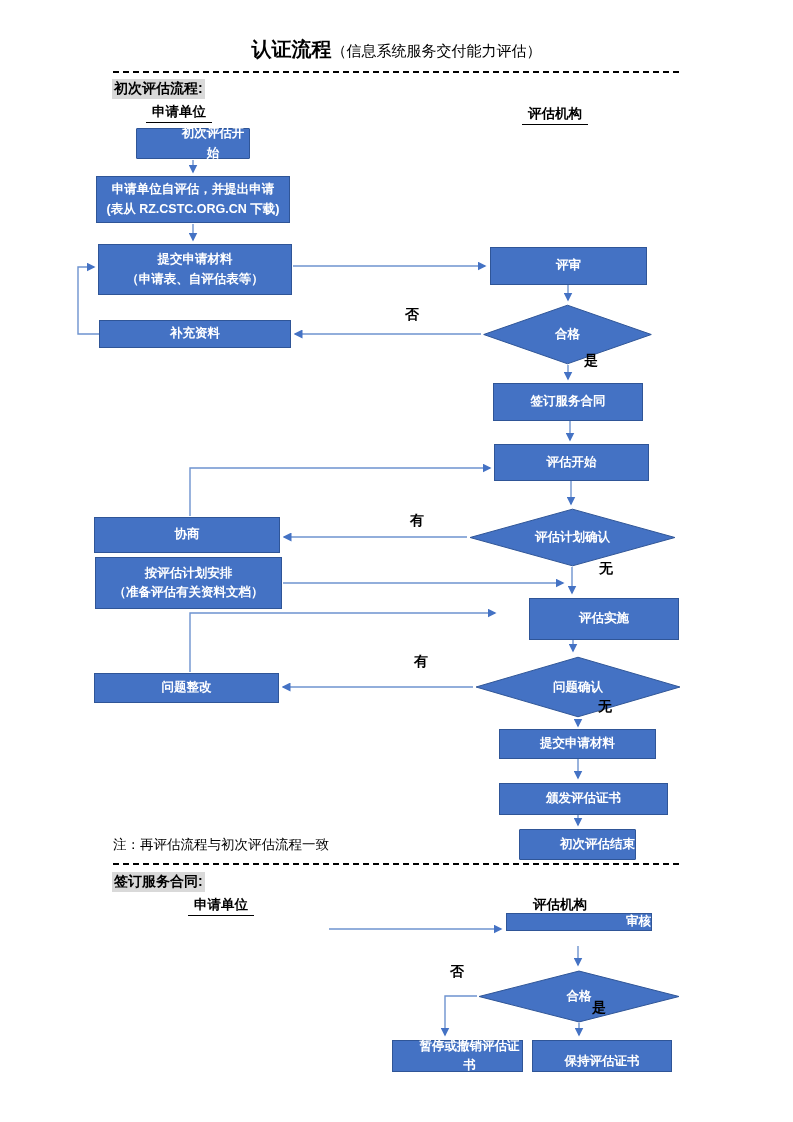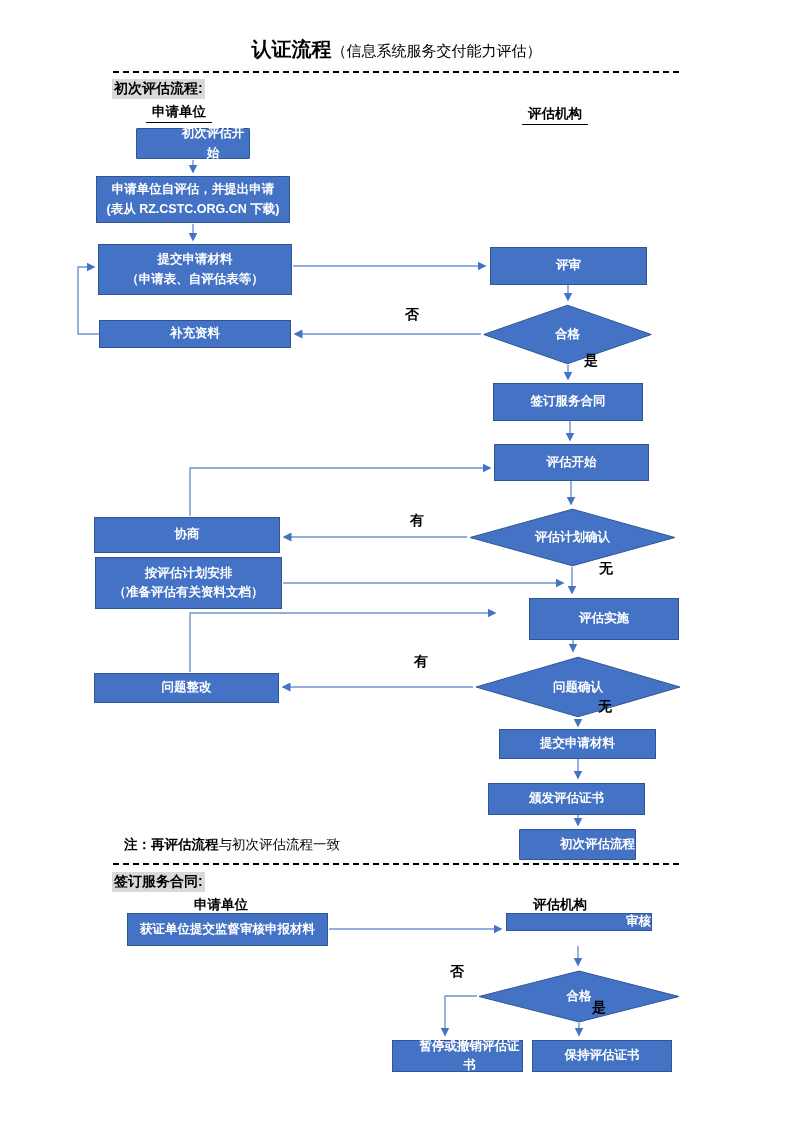--- a/index.html
+++ b/index.html
@@ -12,21 +12,21 @@
   
   .title{left:0;top:36px;width:793px;text-align:center;font-size:19px;}
   .title .main{font-weight:bold;font-size:20px;}
   .title .sub{font-weight:normal;font-size:15px;}
   
   .dashline{height:0;border-top:2px dashed #000;}
   
   .sec-heading{font-size:14px;font-weight:bold;background:#d9d9d9;padding:1px 2px;}
   .col-header{font-size:13.5px;font-weight:bold;text-align:center;border-bottom:1.5px solid #000;padding:0 6px 1px 6px;}
   .note-line{font-size:13.5px;}
-  .note-line .b{font-weight:bold;margin-left:11px;}
+  .note-line .b{font-weight:normal;}
   
   .node{
     box-sizing:border-box;background:#4472C4;border:1.5px solid #2f5597;
     color:#fff;font-weight:bold;font-size:12.5px;
     display:flex;flex-direction:column;align-items:center;justify-content:center;
     text-align:center;line-height:1.55;
   }
   .node.rounded{border-radius:1px;padding-left:40px;}
   .diamond{display:flex;align-items:center;justify-content:center;}
   .diamond svg{position:absolute;left:0;top:0;width:100%;height:100%;}
@@ -151,64 +151,61 @@
     <svg viewBox="0 0 100 40" preserveAspectRatio="none">
         <polygon points="50,0.8 99,20 50,39.2 1,20" fill="#4472C4" stroke="#2f5597" stroke-width="1" vector-effect="non-scaling-stroke"></polygon>
       </svg>
     <span class="dtext">问题确认</span>
   </div>
 
   <div class="abs node" style="left:499px;top:729px;width:157px;height:30px;">
     <span>提交申请材料</span>
   </div>
 
-  <div class="abs node" style="left:488px;top:783px;width:157px;height:32px;">
+  <div class="abs node" style="left:499px;top:783px;width:169px;height:32px;">
     <span>颁发评估证书</span>
   </div>
 
   <div class="abs node rounded" style="left:519px;top:829px;width:117px;height:31px;">
-    <span>初次评估流程</span>
+    <span>初次评估结束</span>
   </div>
 
   <div class="abs blabel" style="left:405px;top:307px;">否</div>
   <div class="abs blabel" style="left:584px;top:353px;">是</div>
   <div class="abs blabel" style="left:410px;top:513px;">有</div>
   <div class="abs blabel" style="left:599px;top:561px;">无</div>
   <div class="abs blabel" style="left:414px;top:654px;">有</div>
   <div class="abs blabel" style="left:598px;top:699px;">无</div>
 
   <div class="abs note-line" style="left:113px;top:836px;">
     <span class="b">注：再评估流程</span><span>与初次评估流程一致</span>
   </div>
 
   <div class="abs dashline" style="left:113px;top:863px;width:566px;"></div>
 
   <div class="abs sec-heading" style="left:112px;top:872px;">签订服务合同:</div>
   <div class="abs col-header" style="left:188px;top:896px;">申请单位</div>
   <div class="abs col-header" style="left:527px;top:896px;">评估机构</div>
 
-  <div class="abs node" style="left:127px;top:913px;width:201px;height:33px;">
-    <span>获证单位提交监督审核申报材料</span>
-  </div>
 
   <div class="abs node" style="left:506px;top:913px;width:146px;height:18px;align-items:flex-end;">
     <span>审核</span>
   </div>
 
   <div class="abs diamond" style="left:477px;top:970px;width:204px;height:53px;">
     <svg viewBox="0 0 100 40" preserveAspectRatio="none">
         <polygon points="50,0.8 99,20 50,39.2 1,20" fill="#4472C4" stroke="#2f5597" stroke-width="1" vector-effect="non-scaling-stroke"></polygon>
       </svg>
     <span class="dtext">合格</span>
   </div>
 
   <div class="abs node" style="left:392px;top:1040px;width:131px;height:32px;padding-left:24px;">
     <span>暂停或撤销评估证书</span>
   </div>
 
-  <div class="abs node" style="left:532px;top:1040px;width:140px;height:32px;">
+  <div class="abs node" style="left:532px;top:1040px;width:140px;height:32px;justify-content:flex-end;">
     <span>保持评估证书</span>
   </div>
 
   <div class="abs blabel" style="left:450px;top:964px;">否</div>
   <div class="abs blabel" style="left:592px;top:1000px;">是</div>
 
 </div>
 
 </body></html>

